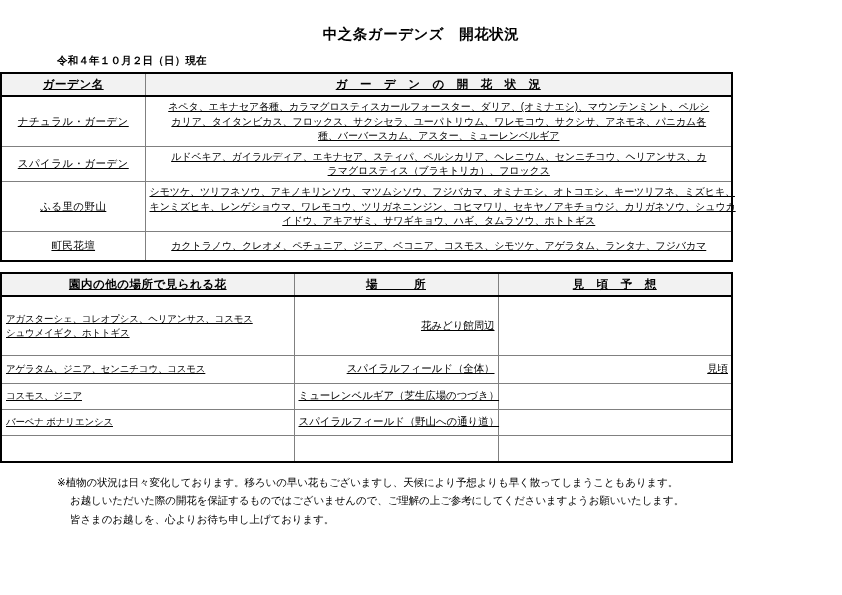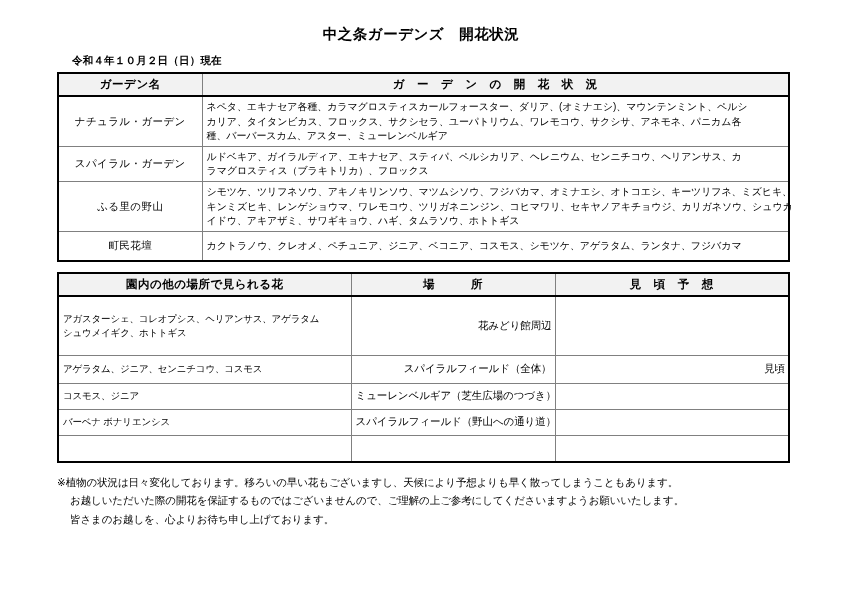--- a/index.html
+++ b/index.html
@@ -28,28 +28,28 @@
     font-size: 14.5px;
     font-weight: bold;
     letter-spacing: 0.5px;
     margin: 26px 0 0 0;
     padding: 0;
     line-height: 1.2;
   }
   .asof {
     font-size: 10.5px;
     font-weight: bold;
-    margin: 11px 0 4px 72px;
+    margin: 11px 0 4px 57px;
     letter-spacing: 0.2px;
   }
   table {
     border-collapse: collapse;
     table-layout: fixed;
-    margin-left: 57px;
     width: 733px;
+    text-decoration: underline;
   }
   table.garden-table {
     margin-bottom: 10px;
   }
   td, th {
     border: 1px solid #808080;
     padding: 0;
     vertical-align: middle;
     font-weight: normal;
     background: #ffffff;
@@ -70,21 +70,21 @@
   }
   .col-name  { width: 144px; }
   .col-desc  { width: 587px; }
   .gname {
     text-align: center;
     font-size: 10.5px;
     letter-spacing: 0.4px;
     padding: 7px 4px;
   }
   .gdesc {
-    text-align: left;
+    text-align: center;
     font-size: 10px;
     line-height: 1.42;
     padding: 3px 3px 3px 4px;
     letter-spacing: -0.1px;
   }
   .gdesc .line { display: block; white-space: nowrap; }
 
   
   table.other-table .col-flower { width: 293px; }
   table.other-table .col-place  { width: 204px; }
@@ -180,21 +180,21 @@
     <thead>
       <tr>
         <th>園内の他の場所で見られる花</th>
         <th>場　　　所</th>
         <th>見　頃　予　想</th>
       </tr>
     </thead>
     <tbody>
       <tr class="r-tall">
         <td class="cell-flower">
-          <span class="line">アガスターシェ、コレオプシス、ヘリアンサス、アゲラタム</span>
+          <span class="line">アガスターシェ、コレオプシス、ヘリアンサス、コスモス</span>
           <span class="line">シュウメイギク、ホトトギス</span>
         </td>
         <td class="cell-place">花みどり館周辺</td>
         <td class="cell-when"></td>
       </tr>
       <tr class="r-mid">
         <td class="cell-flower">
           <span class="line">アゲラタム、ジニア、センニチコウ、コスモス</span>
         </td>
         <td class="cell-place">スパイラルフィールド（全体）</td>

